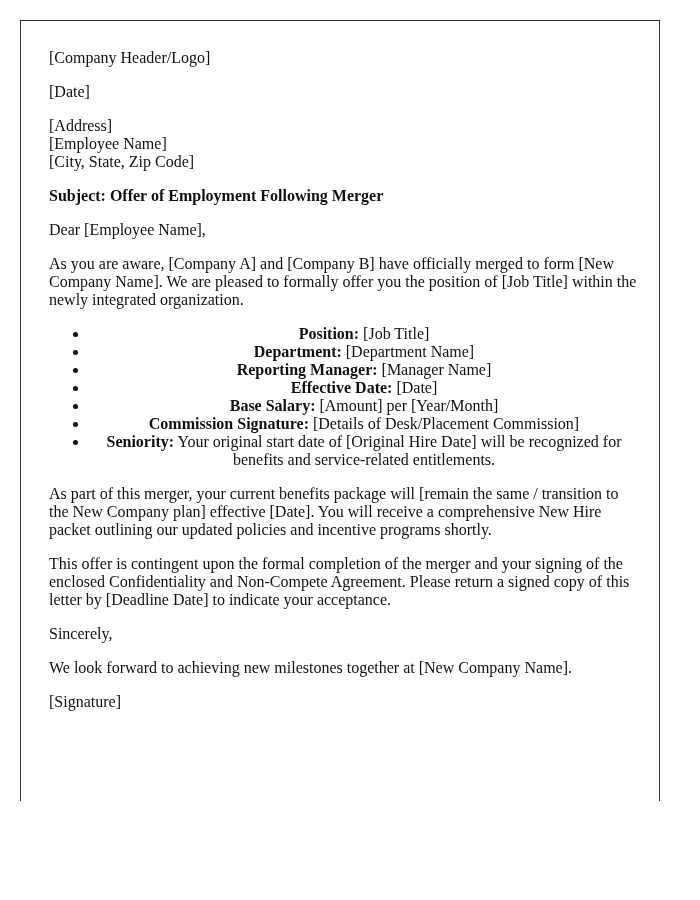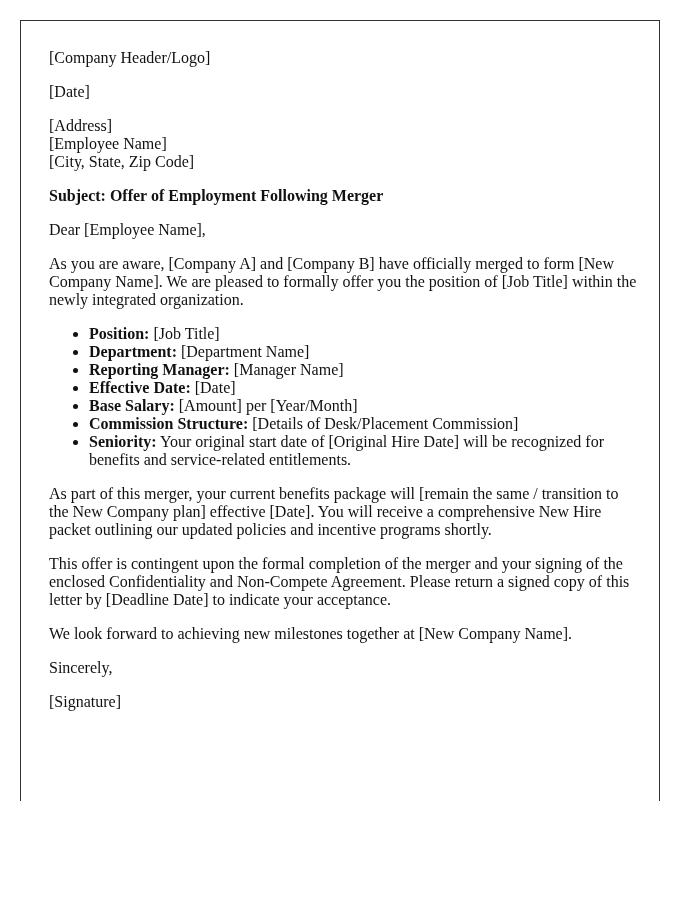--- a/index.html
+++ b/index.html
@@ -40,20 +40,21 @@
     }
     .block-line {
       display: block;
     }
     strong {
       font-weight: bold;
     }
     ul {
       margin: 0 0 16px 0;
       padding-left: 40px;
+      text-align: center;
     }
     ul li {
       margin: 0;
       padding: 0;
     }
   </style>
 </head>
 <body>
 
 <div class="page">
@@ -75,30 +76,30 @@
 
     <p>As you are aware, [Company A] and [Company B] have officially merged to form [New Company Name]. We are pleased to formally offer you the position of [Job Title] within the newly integrated organization.</p>
 
 
     <ul>
       <li><strong>Position:</strong><span> [Job Title]</span></li>
       <li><strong>Department:</strong><span> [Department Name]</span></li>
       <li><strong>Reporting Manager:</strong><span> [Manager Name]</span></li>
       <li><strong>Effective Date:</strong><span> [Date]</span></li>
       <li><strong>Base Salary:</strong><span> [Amount] per [Year/Month]</span></li>
-      <li><strong>Commission Structure:</strong><span> [Details of Desk/Placement Commission]</span></li>
+      <li><strong>Commission Signature:</strong><span> [Details of Desk/Placement Commission]</span></li>
       <li><strong>Seniority:</strong><span> Your original start date of [Original Hire Date] will be recognized for benefits and service-related entitlements.</span></li>
     </ul>
 
     <p>As part of this merger, your current benefits package will [remain the same / transition to the New Company plan] effective [Date]. You will receive a comprehensive New Hire packet outlining our updated policies and incentive programs shortly.</p>
 
     <p>This offer is contingent upon the formal completion of the merger and your signing of the enclosed Confidentiality and Non-Compete Agreement. Please return a signed copy of this letter by [Deadline Date] to indicate your acceptance.</p>
 
+    <p>Sincerely,</p>
+
     <p>We look forward to achieving new milestones together at [New Company Name].</p>
-
-    <p>Sincerely,</p>
 
     <p>
       <span class="block-line">[Signature]</span>
     </p>
 
   </div>
 </div>
 
 </body></html>

